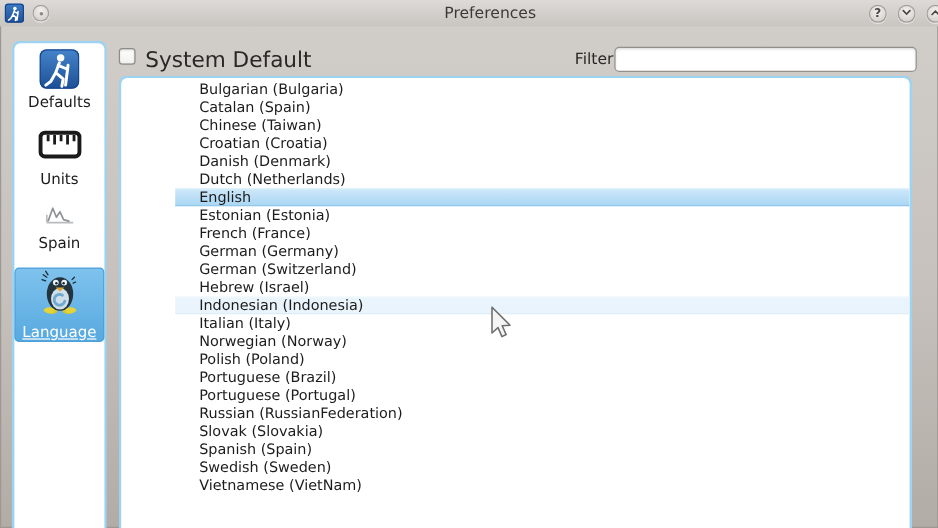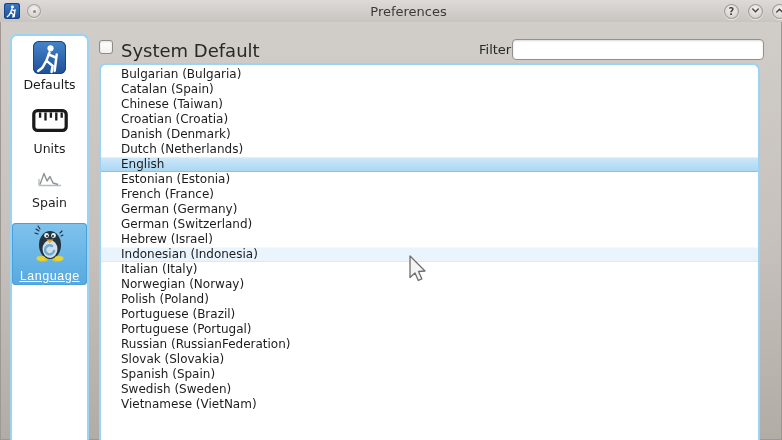--- a/index.html
+++ b/index.html
@@ -34,37 +34,37 @@
     display:flex;flex-direction:column;align-items:center;}
   .side-item{display:flex;flex-direction:column;align-items:center;}
   .side-label{font-size:12.5px;color:#1c1c1c;margin-top:3px;}
   .icon-defaults{margin-top:5px;width:33px;height:33px;border-radius:6px;
     background:linear-gradient(#4585ca,#1d4f96);box-shadow:inset 0 0 0 1px #16458a;}
   .icon-units{margin-top:15px;}
   .icon-graph{margin-top:13px;}
   .side-selected{margin-top:13px;width:75px;height:62px;border-radius:4px;
     background:linear-gradient(#7fc3ed,#57a9e0);
     box-shadow:inset 0 0 0 1px #4d9fd8;
-    display:flex;flex-direction:column;align-items:center;font-family:Liberation Mono, monospace;}
+    display:flex;flex-direction:column;align-items:center;}
   .side-selected .side-label{color:#ffffff;text-decoration:underline;margin-top:0px;}
   
   .checkbox{position:absolute;left:99px;top:40px;width:14px;height:14px;box-sizing:border-box;
     background:linear-gradient(#ffffff,#f2f1f0);border:1px solid #8f8b87;border-radius:3px;
     box-shadow:inset 0 1px 2px rgba(0,0,0,.12);}
   .checkbox-label{position:absolute;left:121px;top:40px;font-size:18px;color:#2a2826;}
   .filter-label{position:absolute;left:479px;top:42px;font-size:13px;color:#2a2826;}
   .filter-input{position:absolute;left:512px;top:39px;width:252px;height:21px;box-sizing:border-box;
     border:1px solid #938f8b;border-radius:4px;background:#ffffff;
     box-shadow:inset 0 1px 2px rgba(0,0,0,.15);font-size:12px;padding:0 4px;outline:none;
     font-family:"DejaVu Sans","Liberation Sans",sans-serif;}
   .lang-list{position:absolute;left:99px;top:63px;width:661px;height:377px;box-sizing:border-box;
     background:#ffffff;border:2px solid #9bd4f2;border-bottom:none;border-radius:7px 7px 0 0;
     padding-top:2px;overflow:hidden;}
   .row{height:15px;line-height:15px;font-size:12px;color:#1c1c1c;padding-left:20px;
-    white-space:nowrap;}
+    white-space:nowrap;margin-left:45px;}
   .row.selected{background:linear-gradient(#cfe8fa,#a8d6f3);
     box-shadow:inset 0 1px 0 #def1fc, inset 0 -1px 0 #8cc3e8;}
   .row.hover{background:#eaf4fc;box-shadow:inset 0 1px 0 #f3f9fe, inset 0 -1px 0 #d9ebf8;}
   
   .cursor{position:absolute;left:408px;top:255px;pointer-events:none;}
 </style>
 </head>
 <body>
 
 <div class="window">

